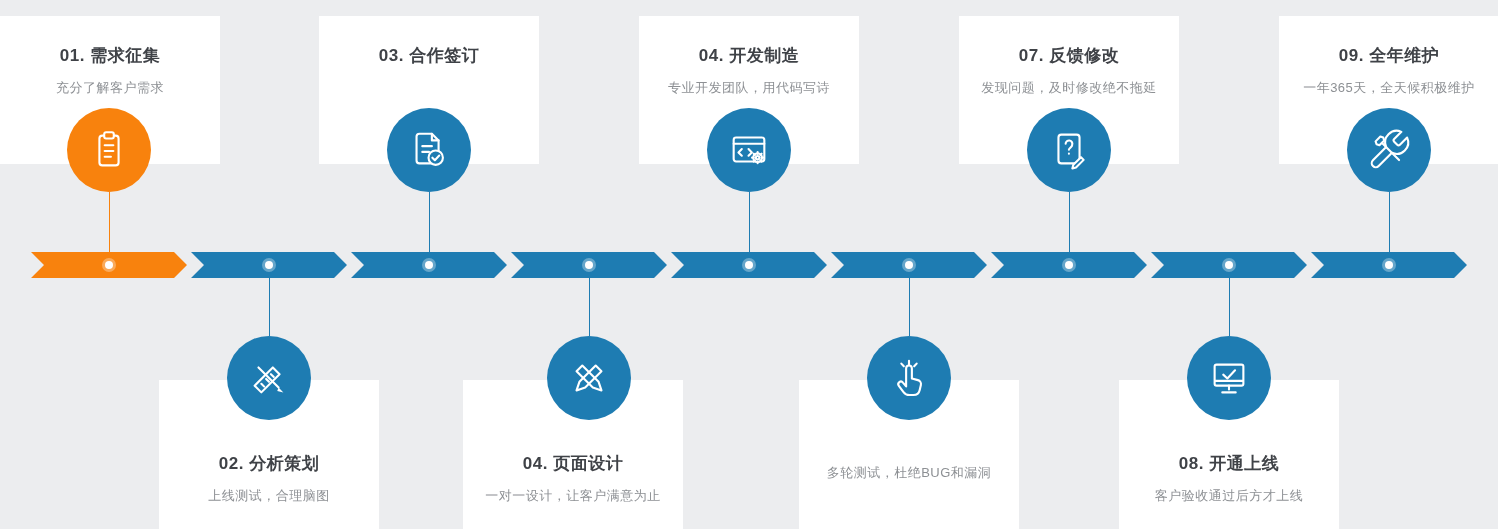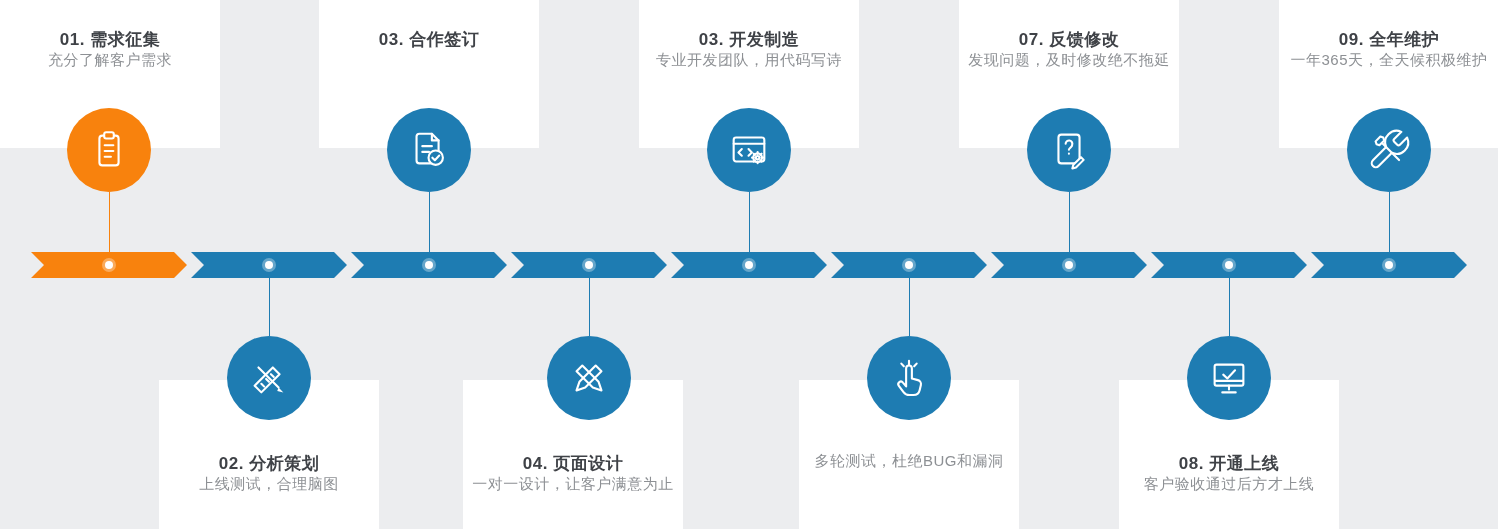--- a/index.html
+++ b/index.html
@@ -17,28 +17,28 @@
     position:relative;
     width:1498px;height:529px;
     background:var(--bg);
     overflow:hidden;
   }
   
   .card{
     position:absolute;width:220px;background:var(--card-bg);
     text-align:center;
   }
-  .card.top{top:0;height:148px;padding-top:28px;}
+  .card.top{top:16px;height:148px;padding-top:28px;}
   .card.bottom{top:380px;height:149px;padding-top:72px;}
   .title{
     font-size:17px;font-weight:600;color:var(--title-color);
     letter-spacing:.5px;
   }
   .subtitle{
-    font-size:15px;color:var(--subtitle-color);margin-top:0;
+    font-size:13px;color:var(--subtitle-color);margin-top:12px;
     letter-spacing:.5px;
   }
   
   .segment{
     position:absolute;top:252px;width:156px;height:26px;
     background:var(--accent-blue);
     clip-path:polygon(0 0,calc(100% - 13px) 0,100% 50%,calc(100% - 13px) 100%,0 100%,13px 50%);
     z-index:2;
   }
   .segment.orange{background:var(--accent-orange);}
@@ -155,21 +155,21 @@
     <div class="big-circle" style="left:547px;top:336px">
       <svg viewBox="0 0 48 48">
         <path d="M11 37 l3 -9 17 -17 6 6 -17 17 -9 3 z"></path>
         <path d="M37 37 l-3 -9 -17 -17 -6 6 17 17 9 3 z"></path>
       </svg>
     </div>
   </div>
 
   <div>
     <div class="card top" style="left:639px">
-      <div class="title">03. 开发制造</div>
+      <div class="title">04. 开发制造</div>
       <div class="subtitle">专业开发团队，用代码写诗</div>
     </div>
     <div class="connector top" style="left:749px"></div>
     <div class="big-circle" style="left:707px;top:108px">
       <svg viewBox="0 0 48 48">
         <rect x="8" y="11" width="32" height="25" rx="2.5"></rect>
         <line x1="8" y1="17.5" x2="40" y2="17.5"></line>
         <path d="M16.5 23 l-3.5 3.5 3.5 3.5"></path>
         <path d="M23.5 23 l3.5 3.5 -3.5 3.5"></path>
         <circle cx="33" cy="32" r="4.5" class="fill-accent"></circle>

